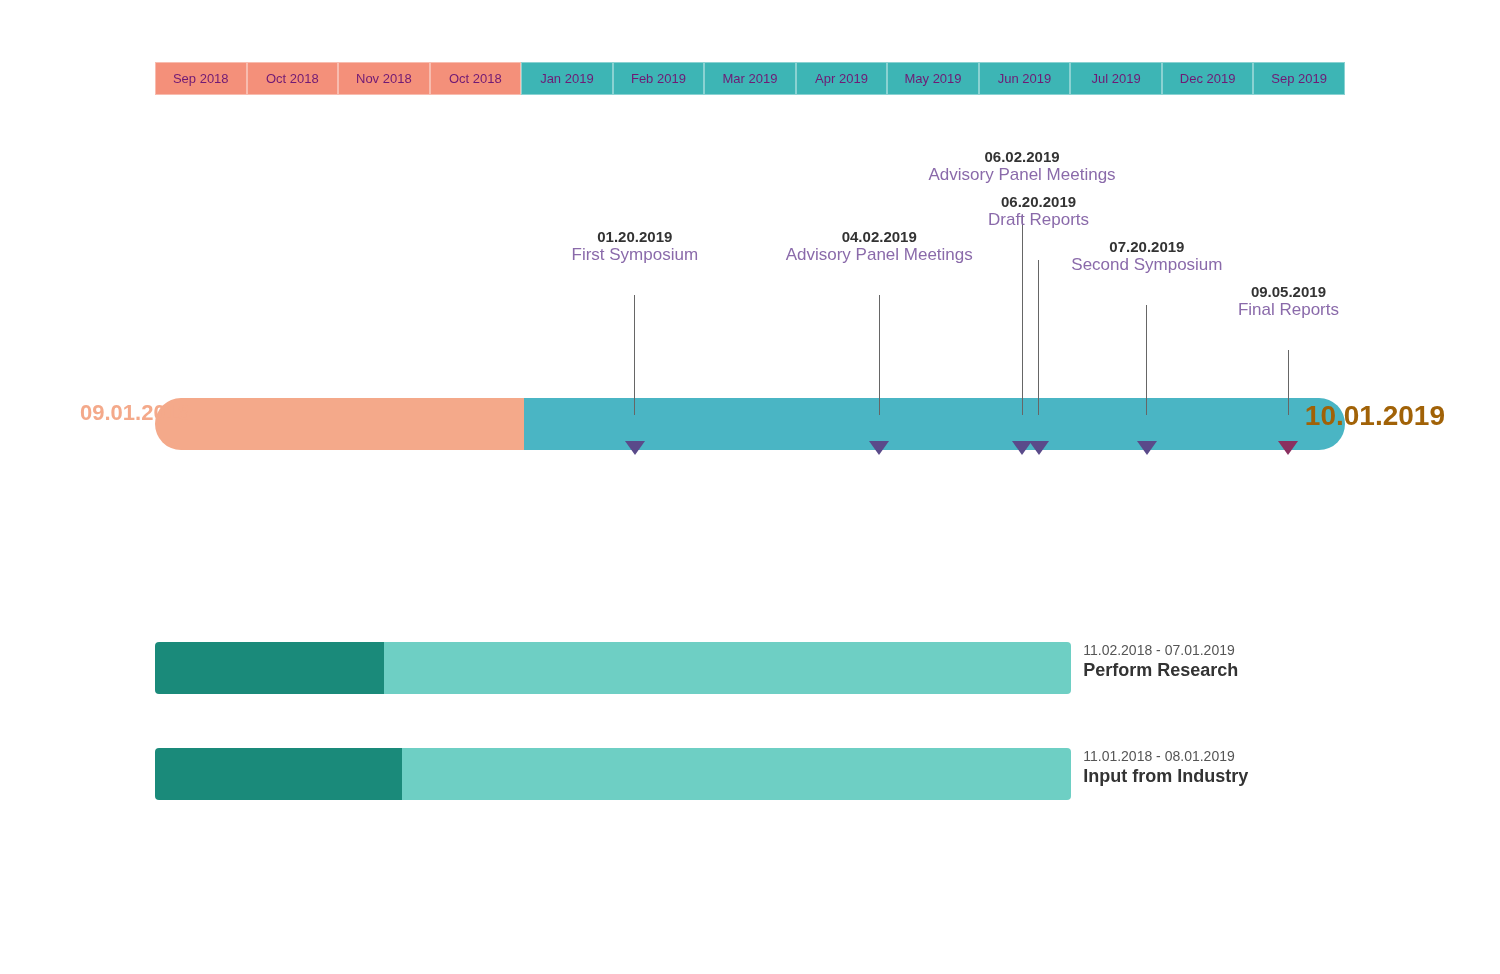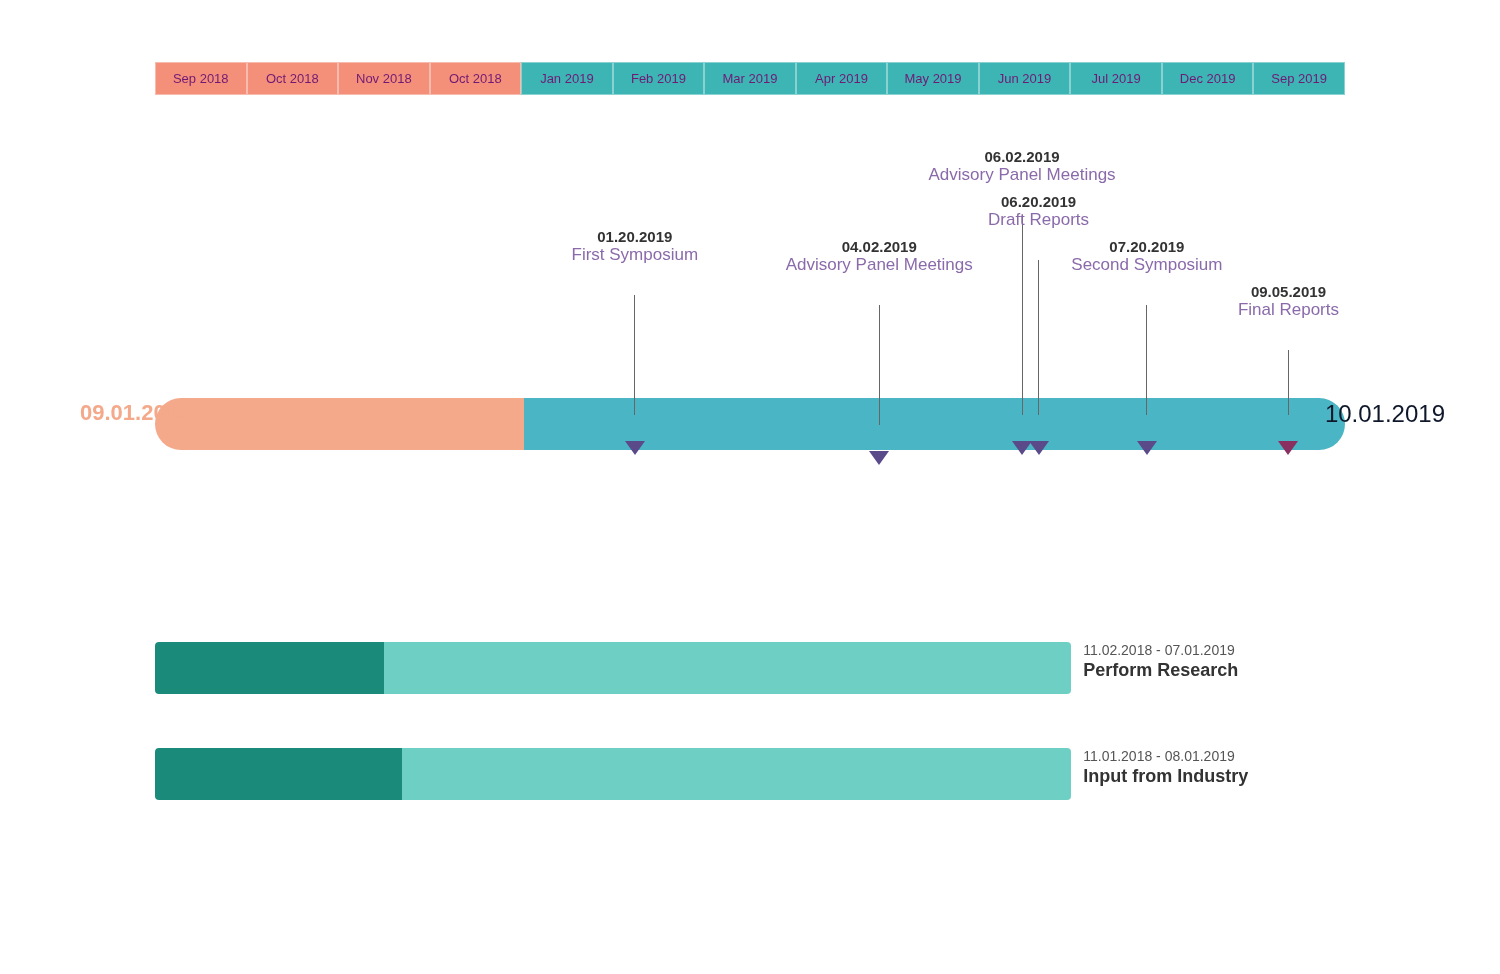--- a/index.html
+++ b/index.html
@@ -67,23 +67,23 @@
       top: 270px;
       left: -75px;
       font-size: 22px;
       font-weight: 600;
       color: #f4a98a;
     }
     .pill-end-date {
       position: absolute;
       top: 270px;
       right: -100px;
-      font-size: 24px;
-      font-weight: 400;
-      color: #0f172a;
+      font-size: 28px;
+      font-weight: 700;
+      color: #a16207;
     }
 
     
     .milestone {
       position: absolute;
       display: flex;
       flex-direction: column;
       align-items: center;
       gap: 26px;
     }
@@ -187,21 +187,21 @@
   <div class="pill-end-date">10.01.2019</div>
 
     <div class="milestone" style="left: 35%; top: 98px;">
     <div class="milestone-label">
       <div class="milestone-date">01.20.2019</div>
       <div class="milestone-name">First Symposium</div>
     </div>
     <div class="milestone-line" style="height:120px"></div>
     <div class="arrow-down "></div>
   </div>
-    <div class="milestone" style="left: 53%; top: 98px; margin-top: 10px;">
+    <div class="milestone" style="left: 53%; top: 98px;">
     <div class="milestone-label">
       <div class="milestone-date">04.02.2019</div>
       <div class="milestone-name">Advisory Panel Meetings</div>
     </div>
     <div class="milestone-line" style="height:120px"></div>
     <div class="arrow-down "></div>
   </div>
     <div class="milestone" style="left: 65%; top: 18px;">
     <div class="milestone-label">
       <div class="milestone-date">06.02.2019</div>

